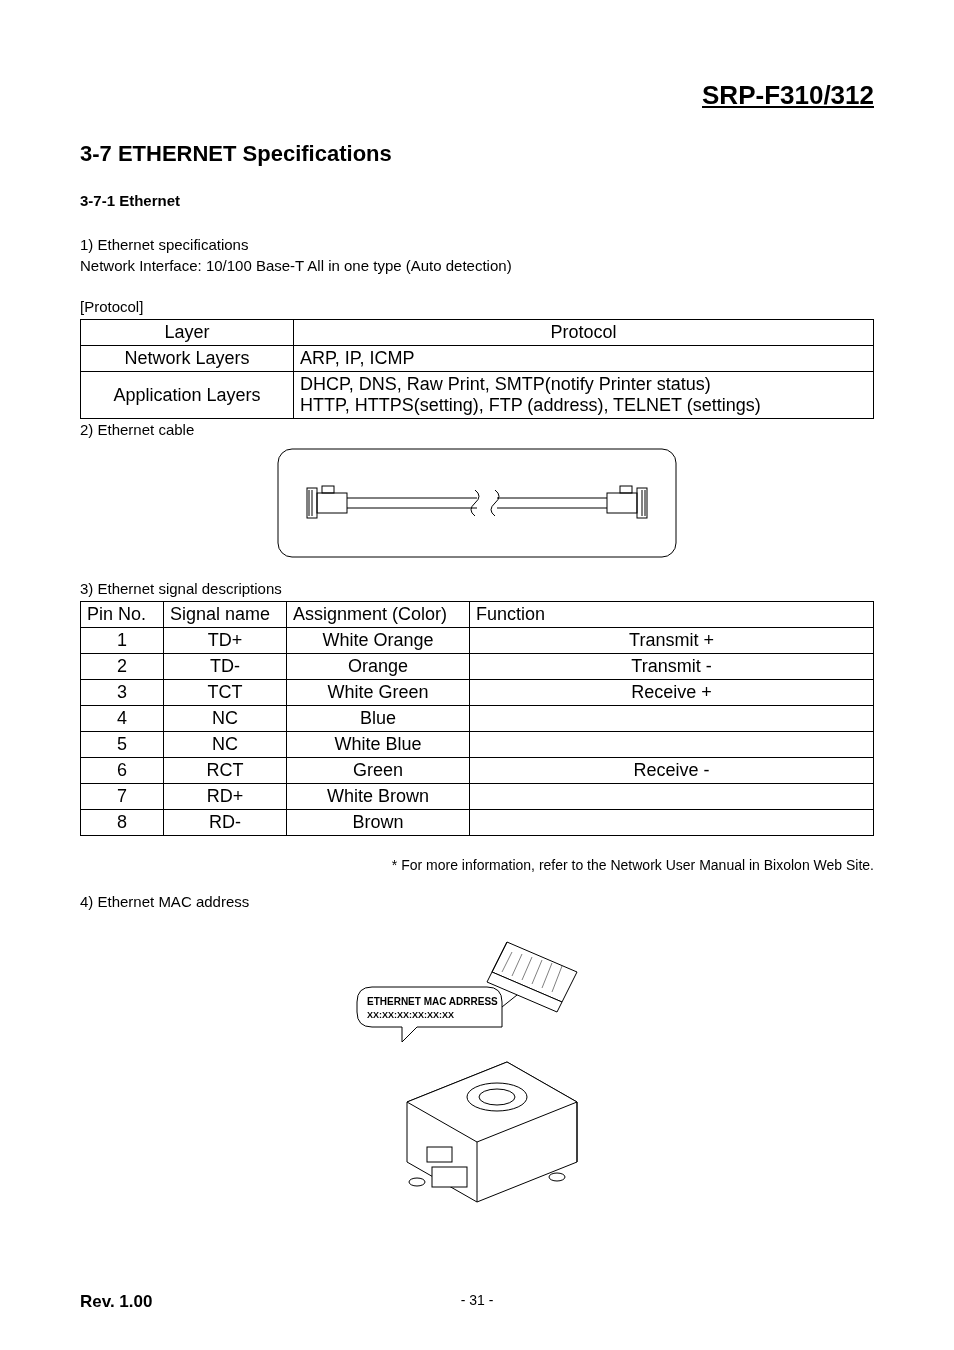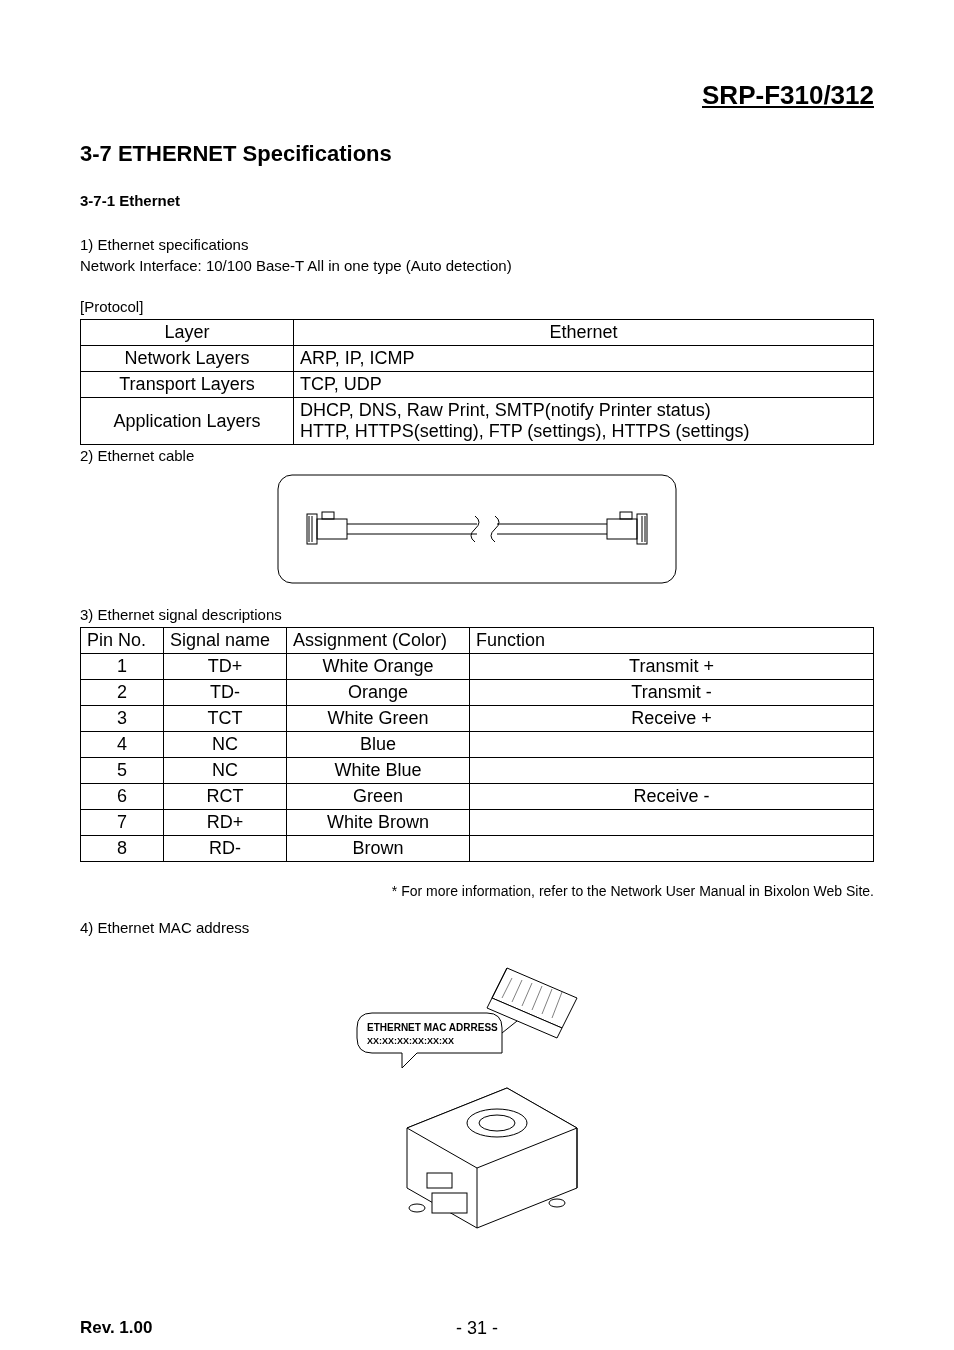--- a/index.html
+++ b/index.html
@@ -64,21 +64,21 @@
 
   .footer {
     display: flex;
     justify-content: center;
     font-weight: bold;
     font-size: 17px;
     margin-top: 80px;
   }
   .footer .pg {
     font-weight: normal;
-    font-size: 18px;
+    font-size: 14px;
     flex: 1;
     text-align: center;
   }
   .footer .rev { flex: 1; }
   .footer .spacer { flex: 1; }
 </style>
 </head>
 <body>
 
 <div class="header-title">SRP-F310/312</div>
@@ -91,35 +91,31 @@
   <p class="text-line">1) Ethernet specifications</p>
   <p class="text-line">Network Interface: 10/100 Base-T All in one type (Auto detection)</p>
 </div>
 
 <p class="text-line" style="margin-bottom:2px">[Protocol]</p>
 
 <table>
   <tbody>
       <tr>
     <td class="center" style="width:200px">Layer</td>
-    <td class="center">Ethernet</td>
+    <td class="center">Protocol</td>
   </tr>
   <tr>
     <td class="center">Network Layers</td>
     <td>ARP, IP, ICMP</td>
-  </tr>
-  <tr>
-    <td class="center">Transport Layers</td>
-    <td>TCP, UDP</td>
   </tr>
   <tr>
     <td class="center" style="vertical-align:middle">Application Layers</td>
     <td>
       <span>DHCP, DNS, Raw Print, SMTP(notify Printer status)</span><br>
-      <span>HTTP, HTTPS(setting), FTP (settings), HTTPS (settings)</span>
+      <span>HTTP, HTTPS(setting), FTP (address), TELNET (settings)</span>
     </td>
   </tr>
 </tbody>
   </table>
 
 <p class="text-line" style="">2) Ethernet cable</p>
 
 <div class="cable-diagram">
   <svg viewBox="0 0 400 110" width="400" height="110">
     <rect x="1" y="1" width="398" height="108" rx="14" ry="14" fill="none" stroke="#000" stroke-width="1"></rect>

